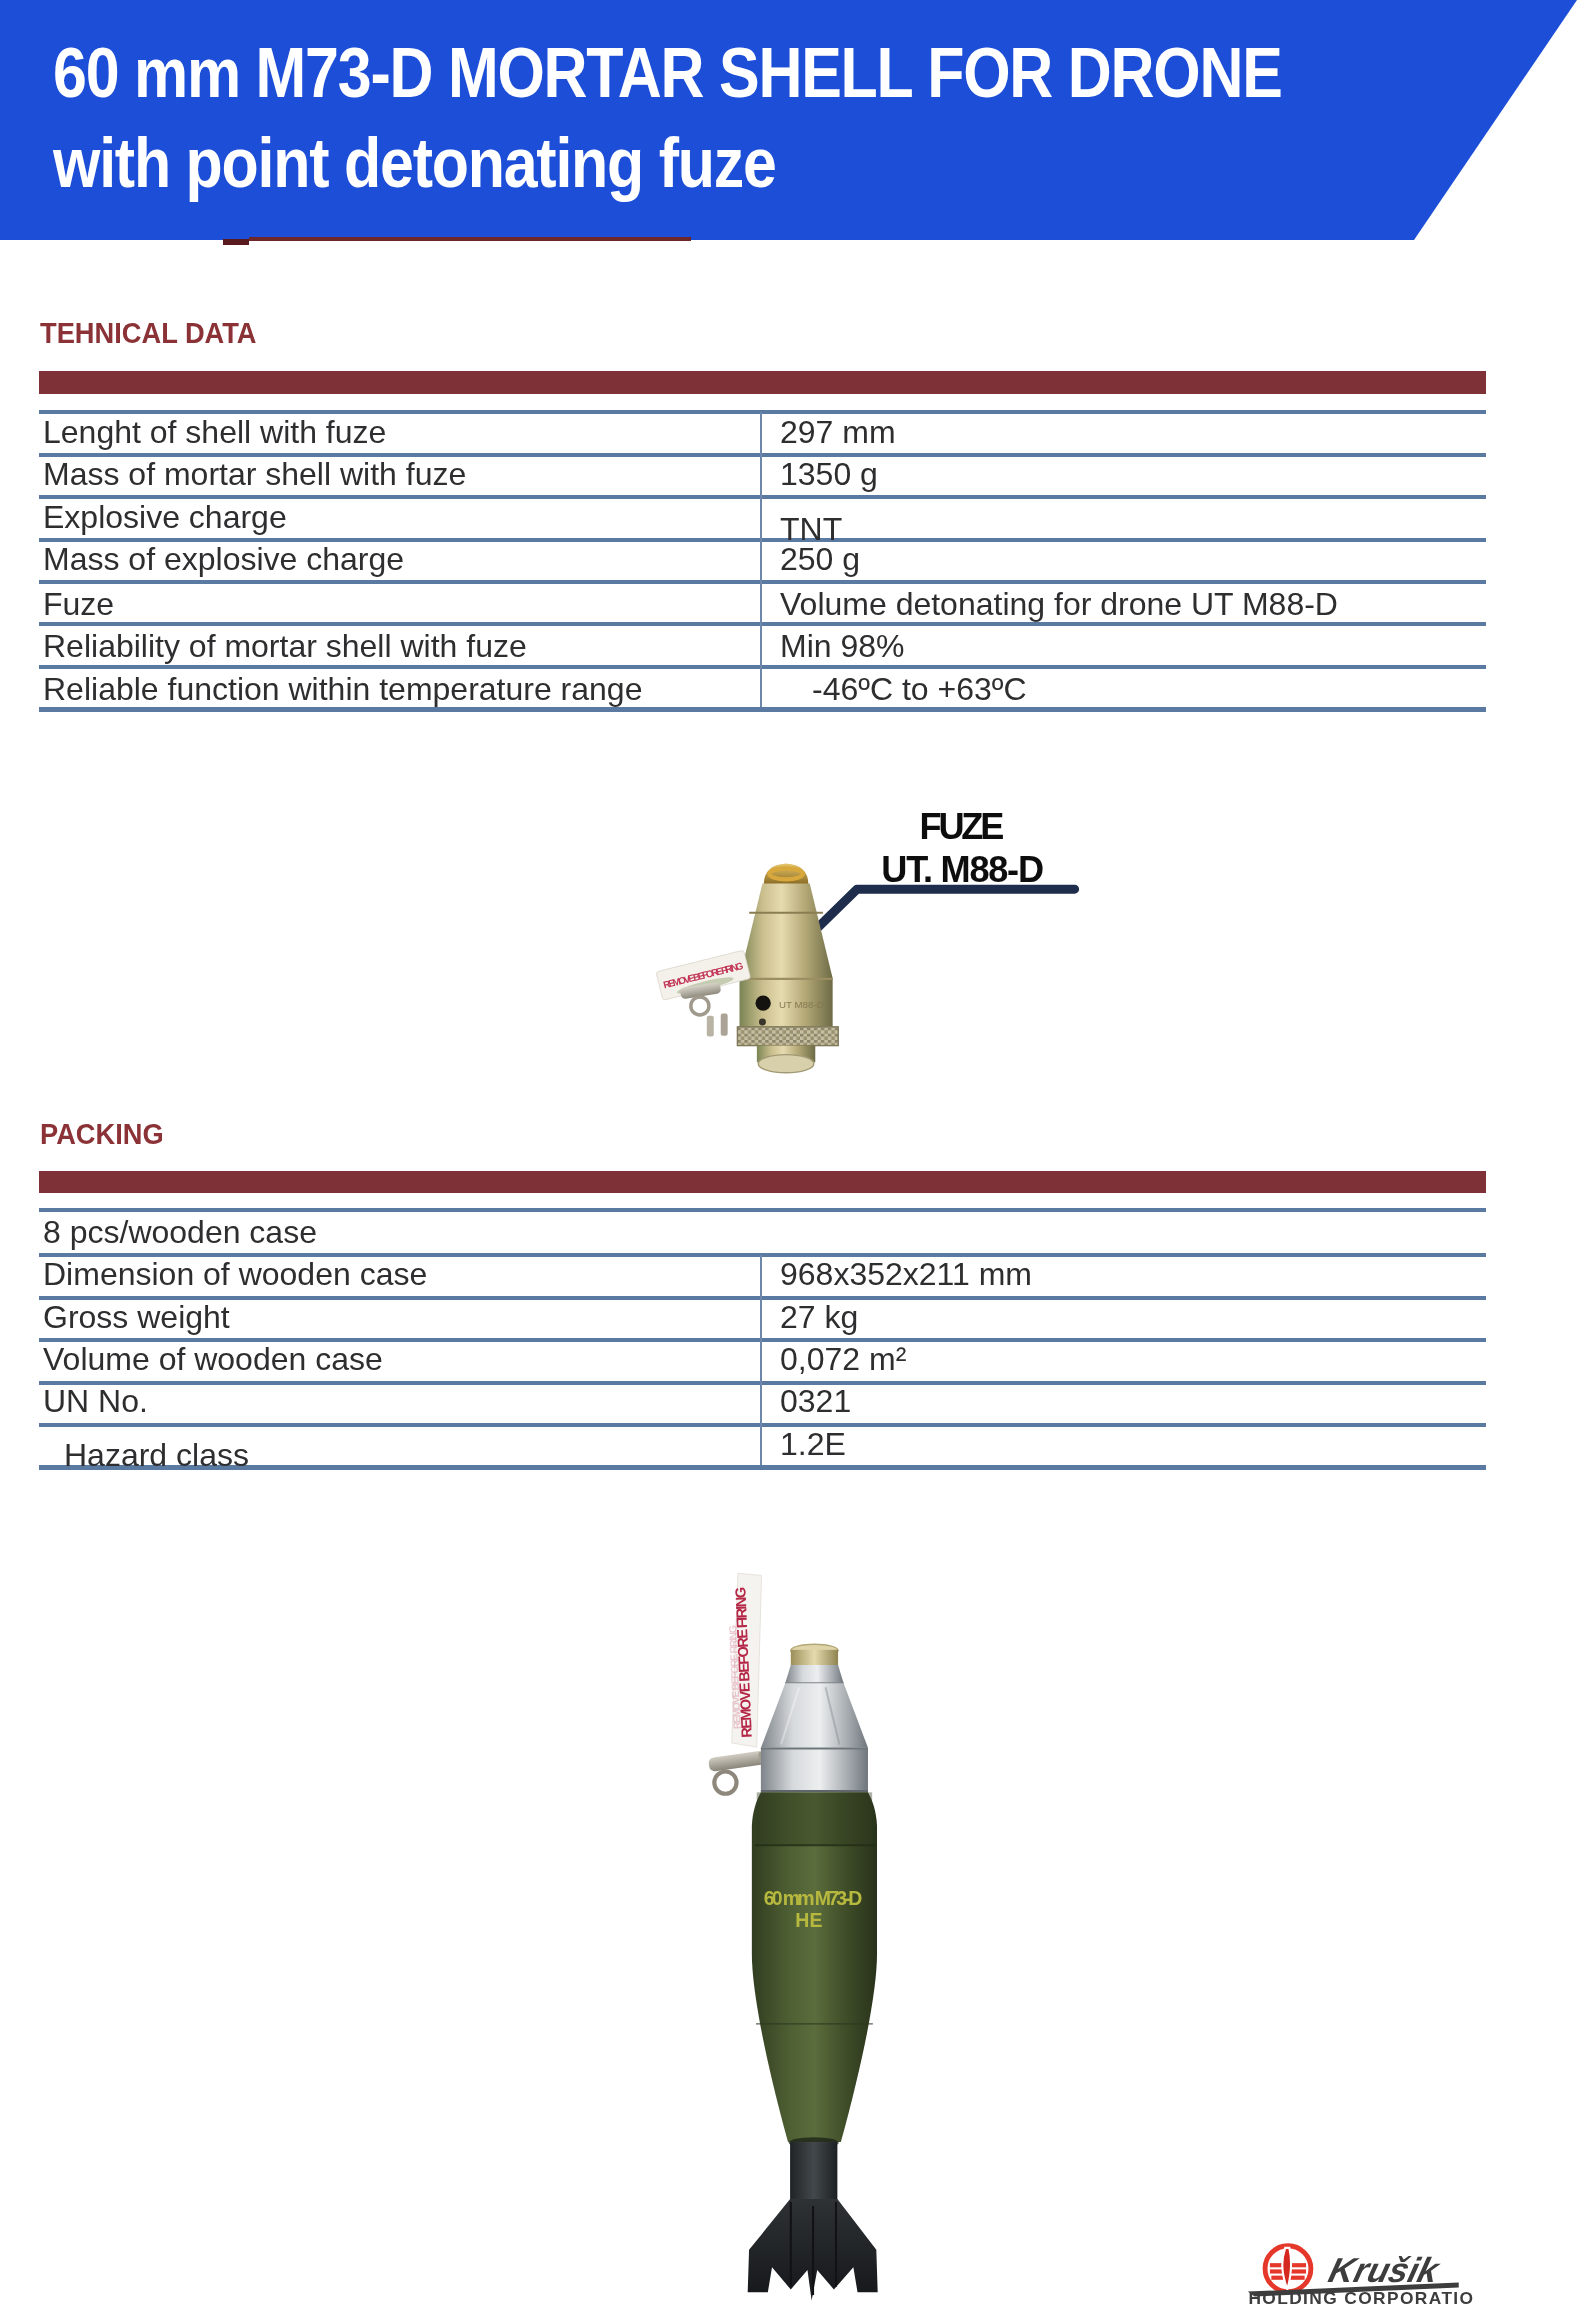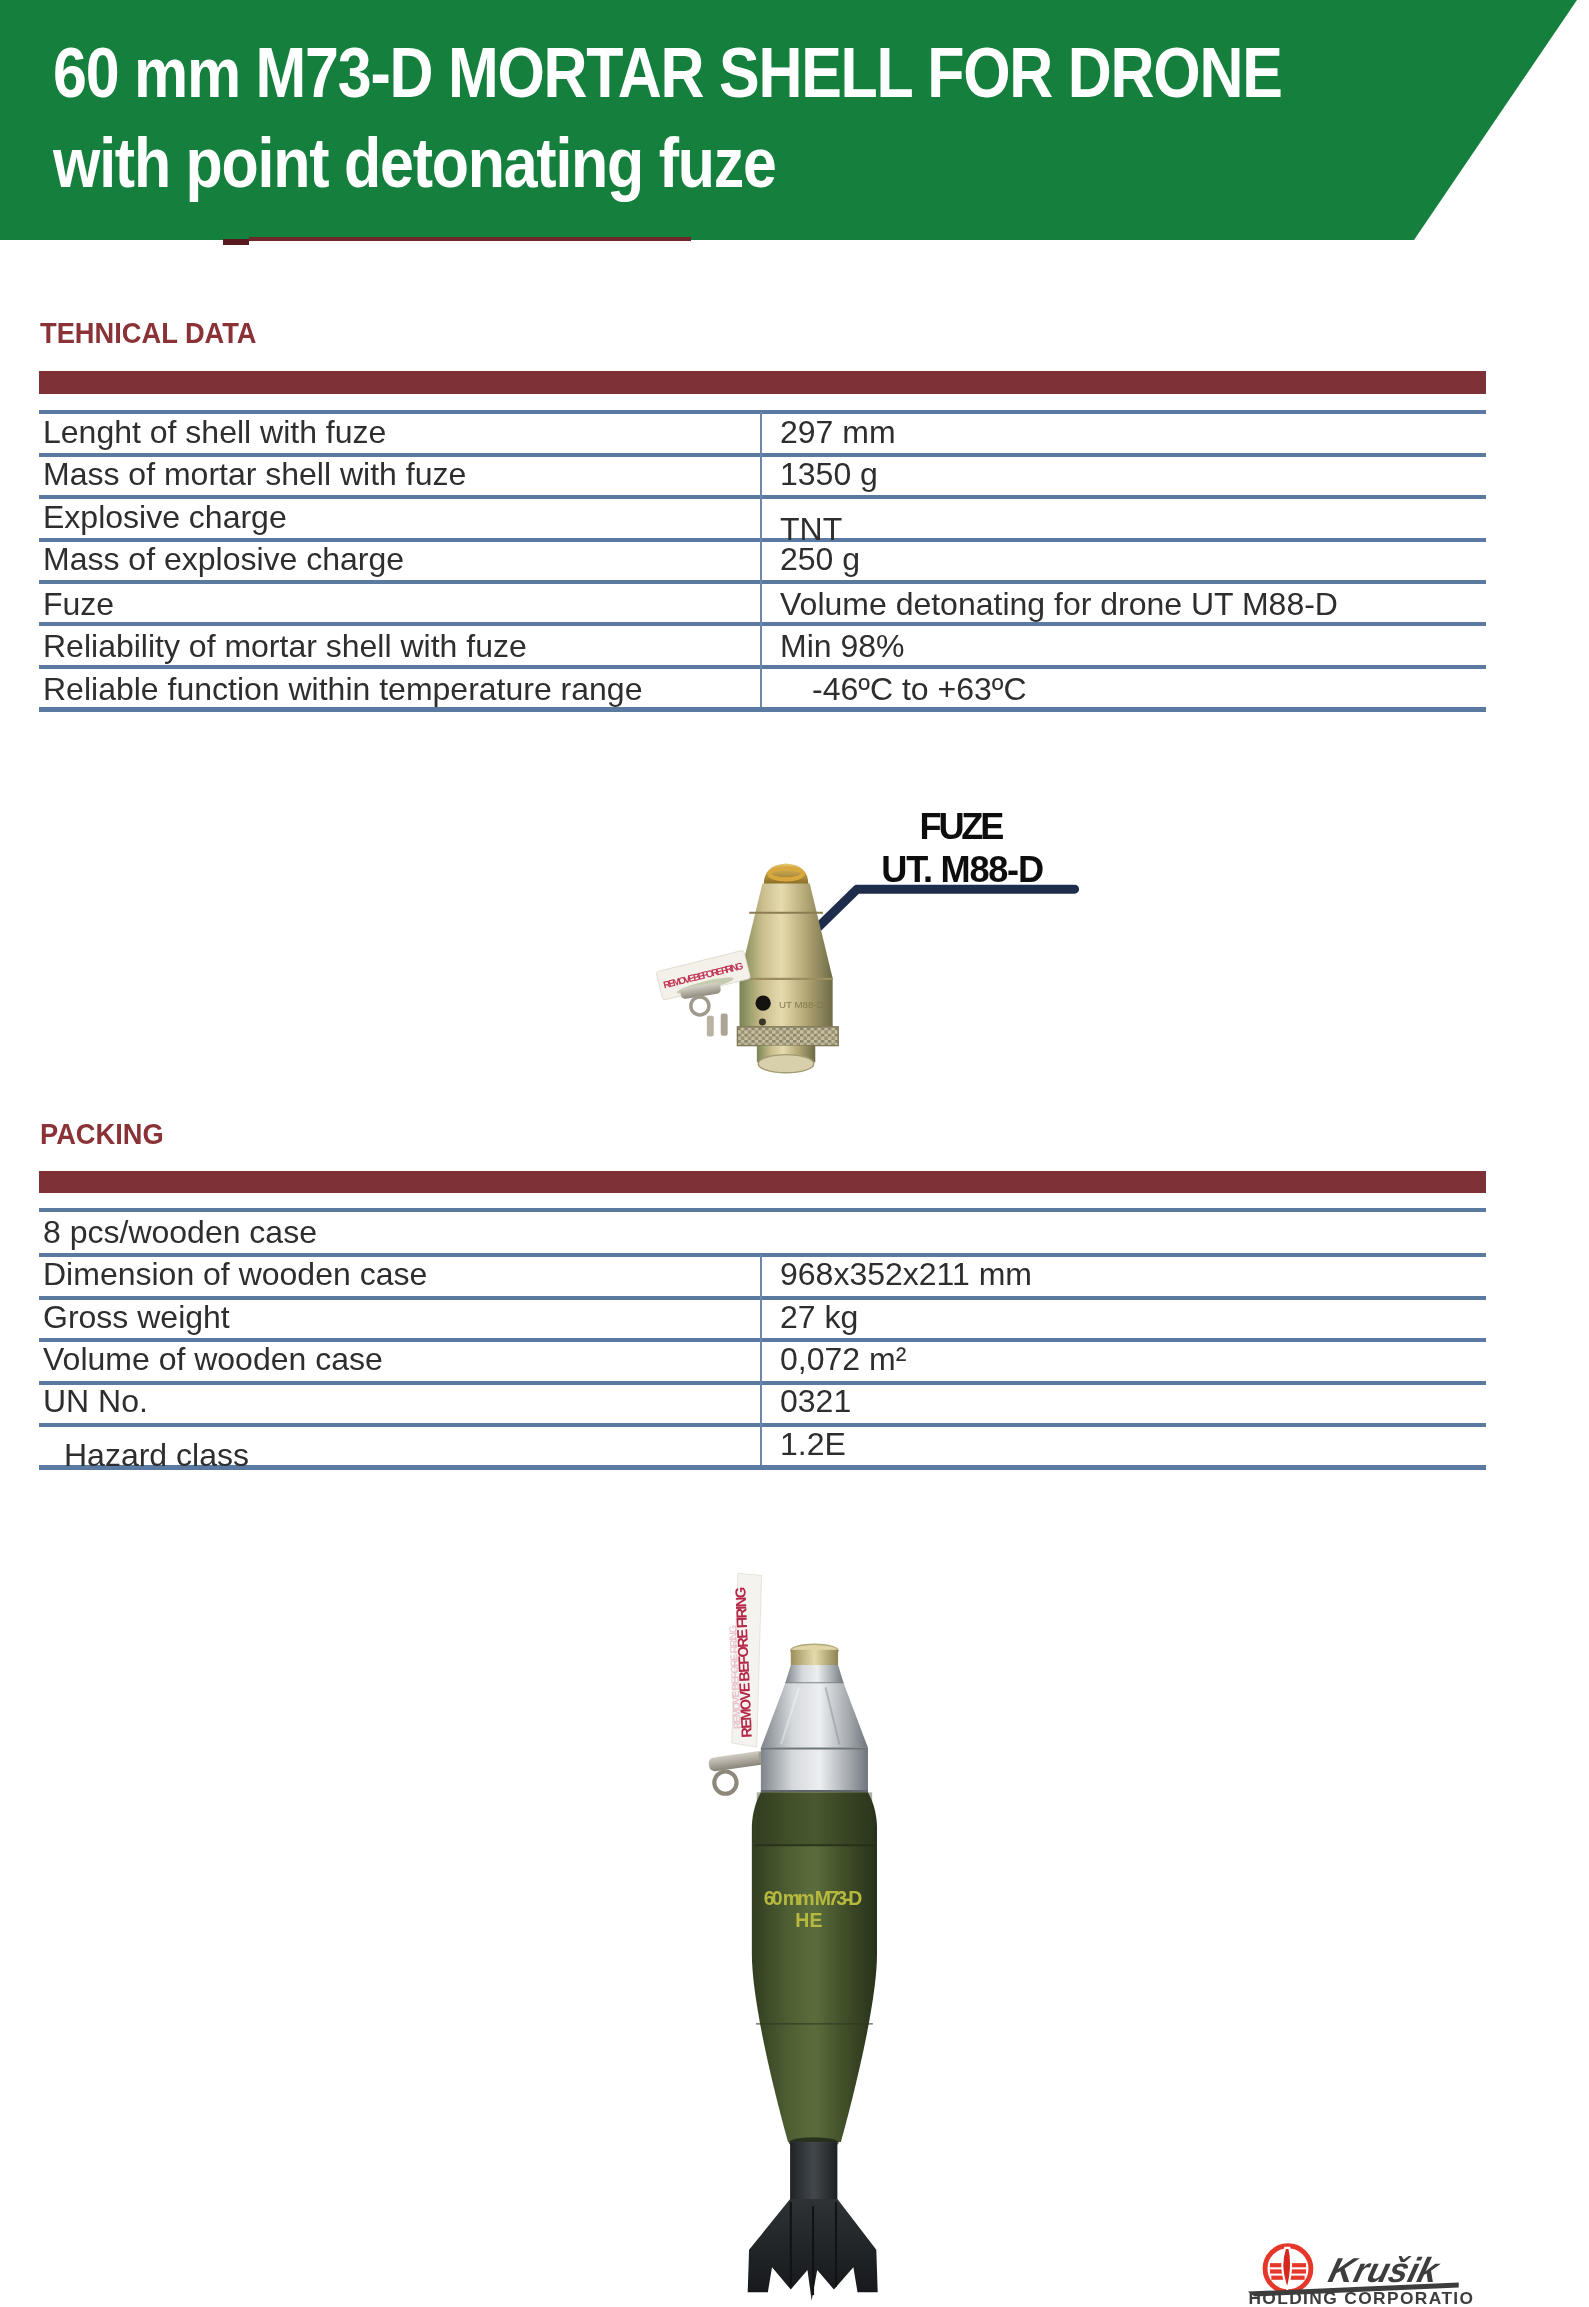--- a/index.html
+++ b/index.html
@@ -1,19 +1,19 @@
 <!DOCTYPE html>
 <html style="font-size:11px"><head>
 <meta charset="utf-8">
 <style>
   html,body{margin:0;padding:0;background:#ffffff;}
   .page{position:relative;width:1589px;height:2307px;background:#fff;overflow:hidden;
         font-family:"Liberation Sans",sans-serif;}
   
-  .banner{position:absolute;left:0;top:0;width:1589px;height:240px;background:#15803d;
+  .banner{position:absolute;left:0;top:0;width:1589px;height:240px;background:#1d4ed8;
           clip-path:polygon(0 0,1577px 0,1414px 240px,0 240px);}
   .banner-title{position:absolute;left:53px;top:28px;color:#ffffff;font-weight:bold;
           font-size:70px;line-height:90px;letter-spacing:-1.4px;white-space:nowrap;
           transform:scaleX(0.87);transform-origin:left top;}
   .strip-a{position:absolute;left:223px;top:239px;width:26.4px;height:5.6px;background:#5a1b20;}
   .strip-b{position:absolute;left:249px;top:237px;width:442px;height:3.5px;background:#6f272c;}
   
   .sec-head{position:absolute;left:40px;color:#8b3237;font-weight:bold;font-size:29px;
           letter-spacing:0px;transform:scaleX(0.94);transform-origin:left top;white-space:nowrap;}
   .redbar{position:absolute;left:39px;width:1447px;background:#7e3137;}

